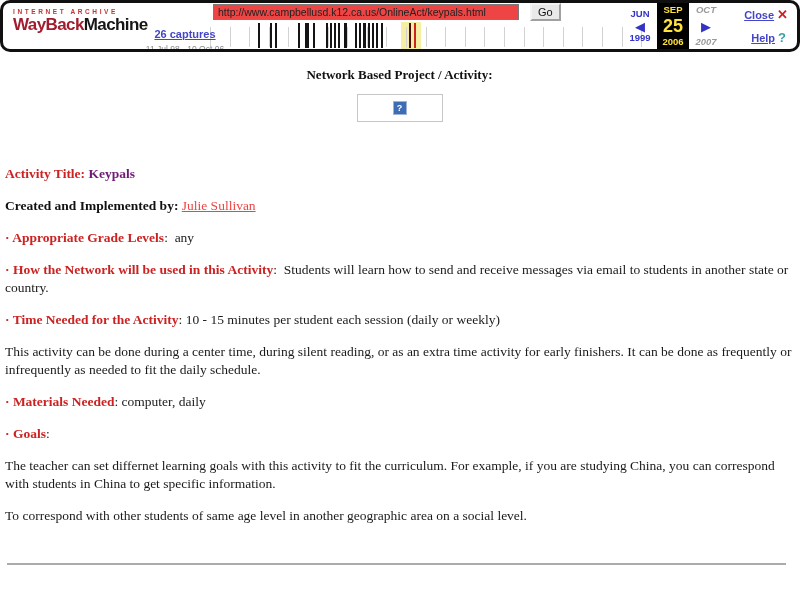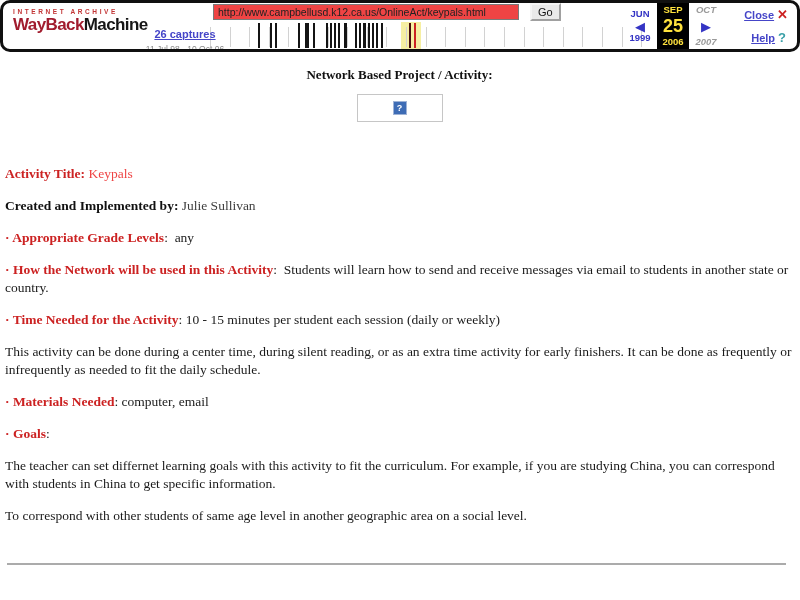--- a/index.html
+++ b/index.html
@@ -62,23 +62,23 @@
   .broken-img { width: 86px; height: 28px; border: 1px solid #c6c6c6; margin: 0 auto;
     display: flex; align-items: center; justify-content: center; background: #fff; }
   .broken-icon { width: 14px; height: 14px; background: #3e6cb5; border: 1px solid #9fb3d6;
     color: #fff; font: bold 9px "Liberation Sans", sans-serif;
     display: flex; align-items: center; justify-content: center; }
 
   .field { margin: 14px 0; }
   .m-top-lg { margin-top: 43px; }
   .red-label { color: #cc2222; font-weight: bold; }
   .black-label { color: #111; font-weight: bold; }
-  .blue-value { color: #ef4444; font-weight: normal; }
+  .blue-value { color: #701a75; font-weight: bold; }
   .val { white-space: pre-wrap; }
-  .body-link { color: #404040; cursor: pointer; }
+  .body-link { color: #ef4444; text-decoration: underline; cursor: pointer; }
   .rule { border: 0; height: 2px; background: #ababab; margin: 38px 8px 8px 2px; }
 </style>
 </head>
 <body>
 
 <div class="wm-toolbar">
 
   <div class="wm-timeline">
       <div class="tl-highlight" style="left: 398px; width: 20px;"></div>
       <div class="tl-tick" style="left: 207px;"></div>
@@ -185,21 +185,21 @@
 
   <p class="field"><span class="red-label">· Appropriate Grade Levels</span><span class="val">:  any</span></p>
 
 
   <p class="field"><span class="red-label">· How the Network will be used in this Activity</span><span class="val">:  Students will learn how to send and receive messages via email to students in another state or country.</span></p>
 
   <p class="field"><span class="red-label">· Time Needed for the Activity</span><span class="val">: 10 - 15 minutes per student each session (daily or weekly)</span></p>
 
   <p class="field">This activity can be done during a center time, during silent reading, or as an extra time activity for early finishers. It can be done as frequently or infrequently as needed to fit the daily schedule.</p>
 
-  <p class="field"><span class="red-label">· Materials Needed</span><span class="val">: computer, email</span></p>
+  <p class="field"><span class="red-label">· Materials Needed</span><span class="val">: computer, daily</span></p>
 
   <p class="field"><span class="red-label">· Goals</span><span class="val">:</span></p>
 
   <p class="field">The teacher can set differnet learning goals with this activity to fit the curriculum. For example, if you are studying China, you can correspond with students in China to get specific information.</p>
 
   <p class="field">To correspond with other students of same age level in another geographic area on a social level.</p>
 
   <hr class="rule">
 
 </div>

